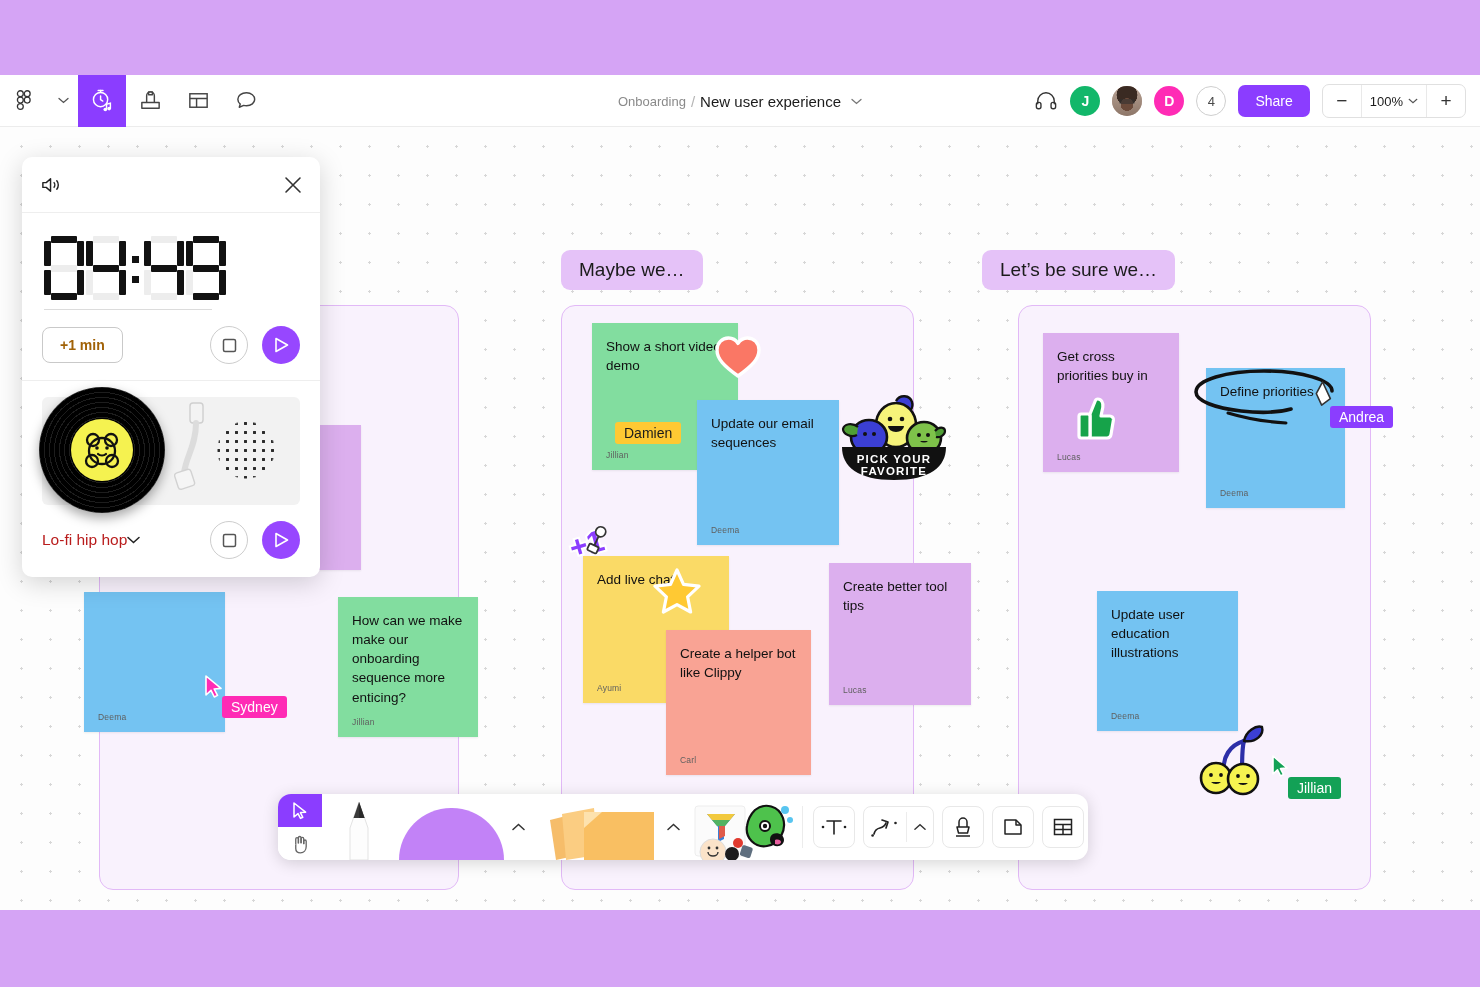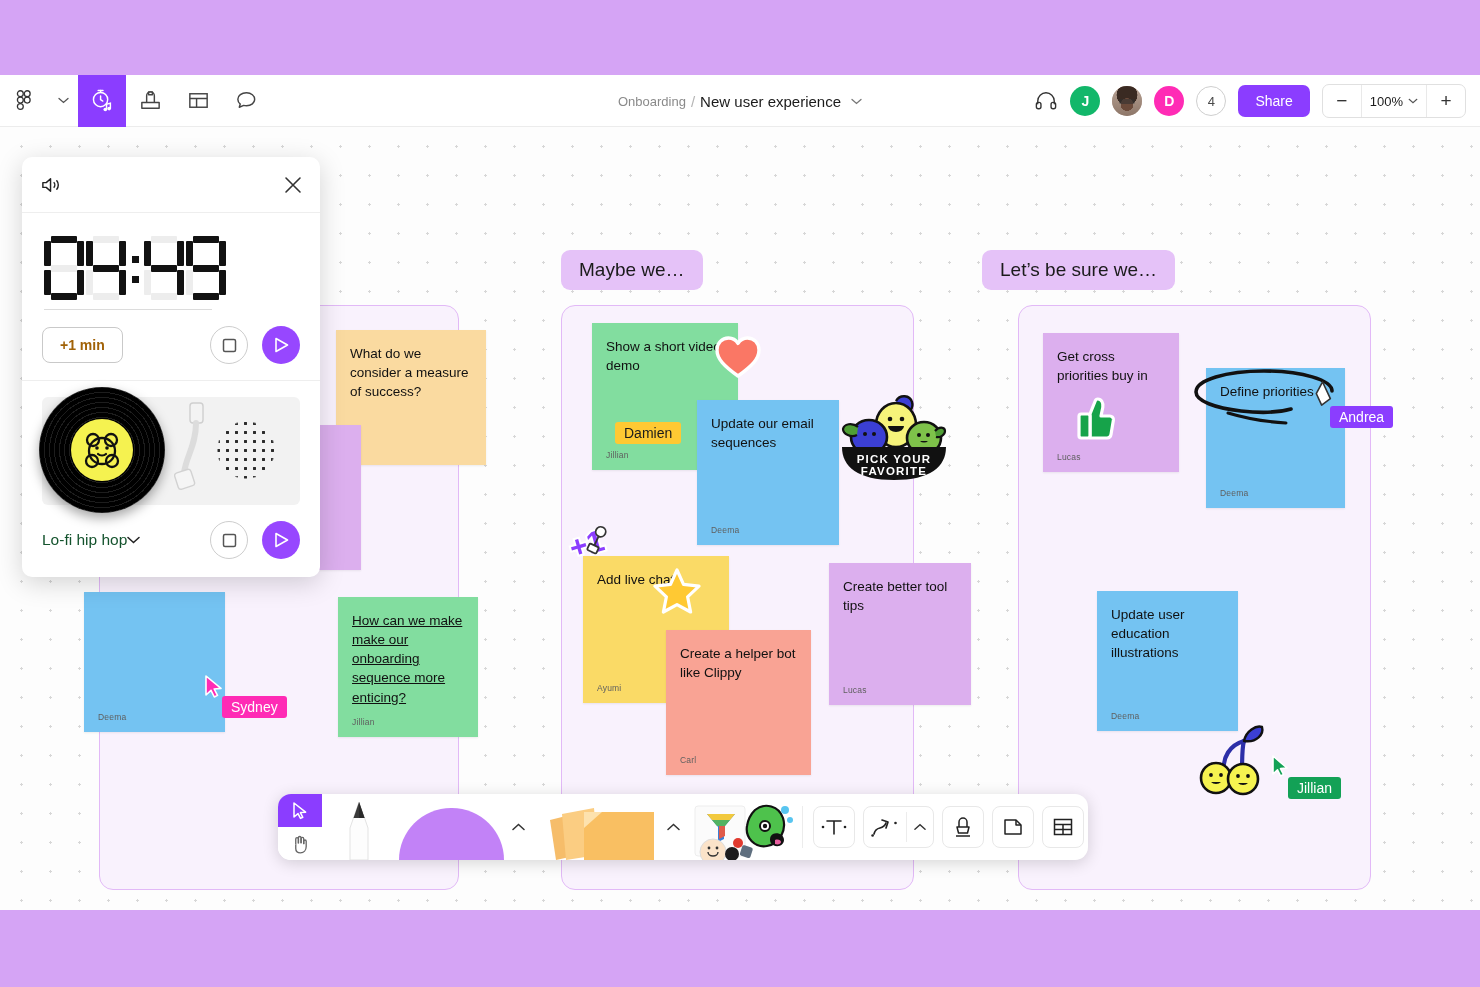--- a/index.html
+++ b/index.html
@@ -191,21 +191,21 @@
     display:flex; align-items:center; justify-content:center;
   }
   .tonearm { position: absolute; left: 132px; top: 4px; }
   .speaker-dots {
     position: absolute; right: 22px; top: 22px; width: 64px; height: 62px;
     background-image: radial-gradient(#2b2b2b 1.4px, transparent 1.6px);
     background-size: 9px 9px;
     -webkit-mask-image: radial-gradient(circle at 50% 50%, #000 62%, transparent 66%);
             mask-image: radial-gradient(circle at 50% 50%, #000 62%, transparent 66%);
   }
-  .track-name { font-size: 15.5px; color: #14532d; display:flex; align-items:center; cursor:pointer; }
+  .track-name { font-size: 15.5px; color: #b91c1c; display:flex; align-items:center; cursor:pointer; }
 
   
   .toolbar {
     position: absolute; left: 278px; top: 794px; height: 66px;
     background: #fff; border-radius: 13px;
     box-shadow: 0 3px 16px rgba(0,0,0,.16);
     display: flex; align-items: stretch; z-index: 45;
   }
   .tb-cursor {
     width: 44px; border-radius: 13px 0 0 13px; overflow: hidden;
@@ -347,30 +347,27 @@
         </div>
         <div class="zoom-btn">+</div>
       </div>
     </div>
   </div>
 
   <div class="canvas">
 
     <div class="sec-frame" style="left:99px; top:178px; width:360px; height:585px;"></div>
 
-    <div class="note" style="left:336px; top:203px; width:150px; height:135px; background:#fadaa0;">
-      <span>What do we consider a measure of success?</span>
-    </div>
     <div class="note" style="left:277px; top:298px; width:84px; height:145px; background:#dcafee;"></div>
 
     <div class="note" style="left:84px; top:465px; width:141px; height:140px; background:#74c3f2;">
       <span class="author">Deema</span>
     </div>
 
-    <div class="note" style="left:338px; top:470px; width:140px; height:140px; background:#82dd9f;text-decoration:underline;">
+    <div class="note" style="left:338px; top:470px; width:140px; height:140px; background:#82dd9f;">
       <span>How can we make make our onboarding sequence more enticing?</span>
       <span class="author">Jillian</span>
     </div>
 
     <div class="cursor" style="left:204px; top:548px;">
       <svg width="20" height="24" viewBox="0 0 20 24">
         <path d="M2 1 L2 20 L7 15.4 L10.3 22 L13.5 20.4 L10.2 14 L17 13.4 Z" fill="#ff2bb5" stroke="#fff" stroke-width="1.6" stroke-linejoin="round"></path>
       </svg>
     </div>
     <div class="nametag" style="left:222px; top:569px; background:#ff2bb5;">

